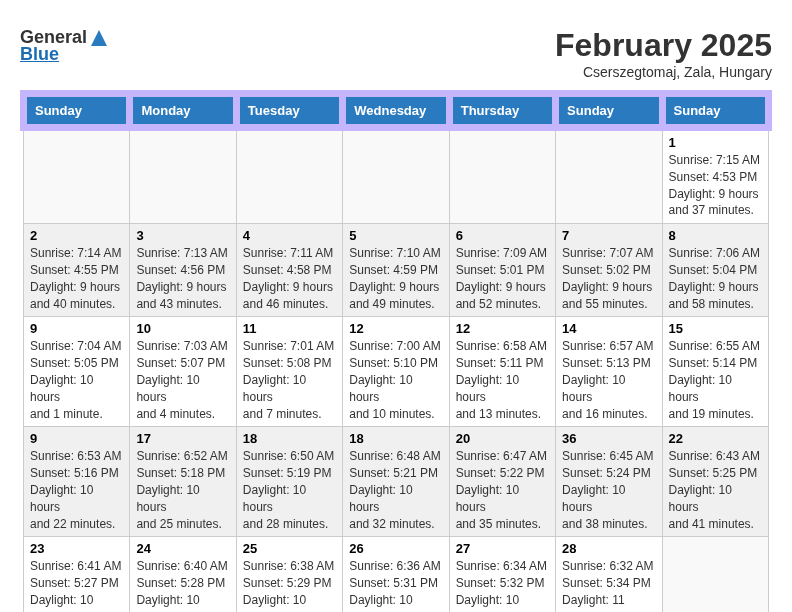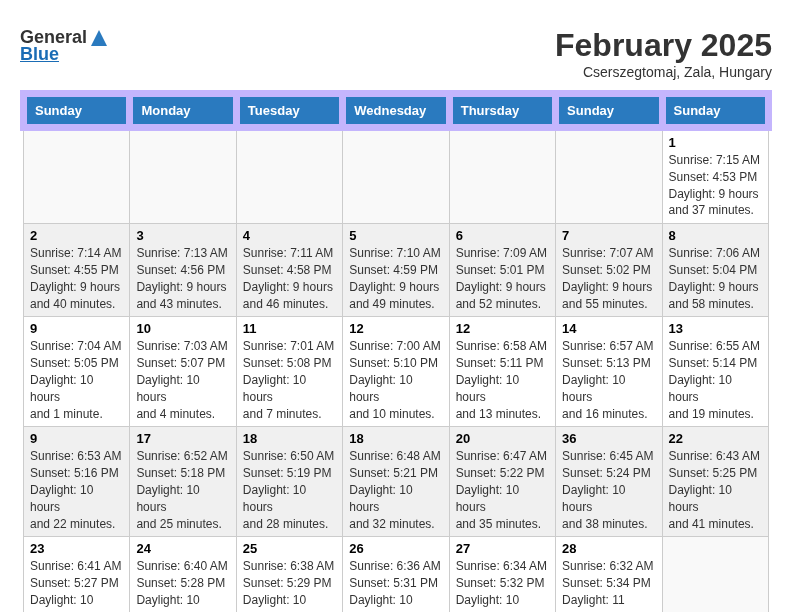--- a/index.html
+++ b/index.html
@@ -188,21 +188,21 @@
           </td>
           <td>
             <span class="day-num">12</span>
             <div class="day-info">Sunrise: 6:58 AM<br>Sunset: 5:11 PM<br>Daylight: 10 hours<br>and 13 minutes.</div>
           </td>
           <td>
             <span class="day-num">14</span>
             <div class="day-info">Sunrise: 6:57 AM<br>Sunset: 5:13 PM<br>Daylight: 10 hours<br>and 16 minutes.</div>
           </td>
           <td>
-            <span class="day-num">13</span>
+            <span class="day-num">15</span>
             <div class="day-info">Sunrise: 6:55 AM<br>Sunset: 5:14 PM<br>Daylight: 10 hours<br>and 19 minutes.</div>
           </td>
         </tr>
         <tr class="row-shaded">
           <td>
             <span class="day-num">9</span>
             <div class="day-info">Sunrise: 6:53 AM<br>Sunset: 5:16 PM<br>Daylight: 10 hours<br>and 22 minutes.</div>
           </td>
           <td>
             <span class="day-num">17</span>

